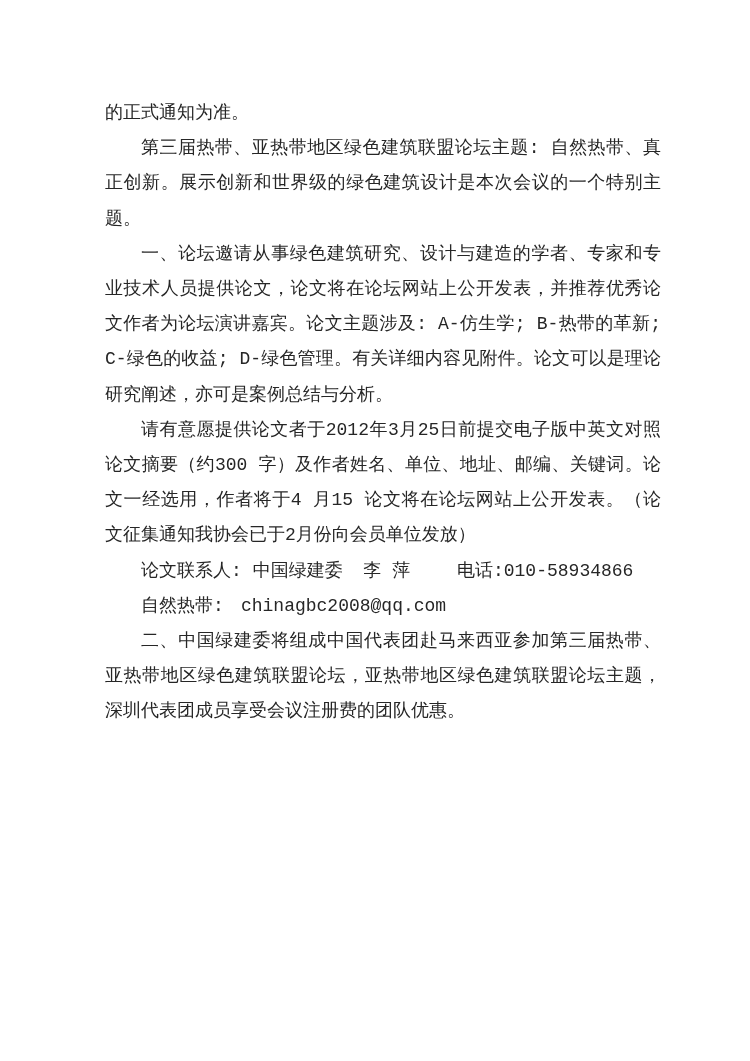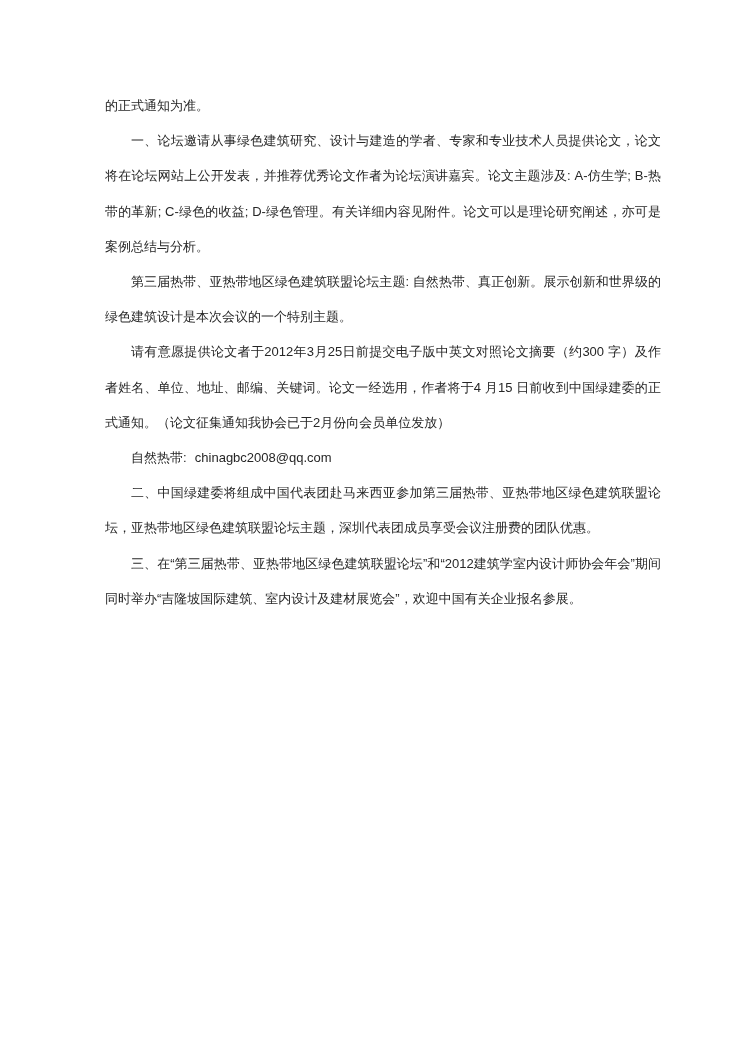--- a/index.html
+++ b/index.html
@@ -9,25 +9,25 @@
   }
   body {
     width: 750px;
     height: 1061px;
     position: relative;
     overflow: hidden;
   }
   .page {
     position: absolute;
     left: 105px;
-    top: 88px;
+    top: 96px;
     width: 556px;
     color: #262626;
-    font-family: Liberation Sans, sans-serif;
-    font-size: 13px;
+    font-family: Liberation Mono, monospace;
+    font-size: 18px;
     line-height: 35.2px;
     text-align: justify;
   }
   .page p {
     margin: 0;
     padding: 0;
   }
   p.indent {
     text-indent: 2em;
   }
@@ -42,30 +42,35 @@
     margin-top: 47px;
   }
 </style>
 </head>
 <body>
 
 <div class="page">
 
   <p>的正式通知为准。</p>
 
+  <p class="indent">第三届热带、亚热带地区绿色建筑联盟论坛主题: 自然热带、真正创新。展示创新和世界级的绿色建筑设计是本次会议的一个特别主题。</p>
+
   <p class="indent">一、论坛邀请从事绿色建筑研究、设计与建造的学者、专家和专业技术人员提供论文，论文将在论坛网站上公开发表，并推荐优秀论文作者为论坛演讲嘉宾。论文主题涉及: A-仿生学; B-热带的革新; C-绿色的收益; D-绿色管理。有关详细内容见附件。论文可以是理论研究阐述，亦可是案例总结与分析。</p>
 
-  <p class="indent">第三届热带、亚热带地区绿色建筑联盟论坛主题: 自然热带、真正创新。展示创新和世界级的绿色建筑设计是本次会议的一个特别主题。</p>
+  <p class="indent">请有意愿提供论文者于2012年3月25日前提交电子版中英文对照论文摘要（约300 字）及作者姓名、单位、地址、邮编、关键词。论文一经选用，作者将于4 月15 论文将在论坛网站上公开发表。（论文征集通知我协会已于2月份向会员单位发放）</p>
 
-  <p class="indent">请有意愿提供论文者于2012年3月25日前提交电子版中英文对照论文摘要（约300 字）及作者姓名、单位、地址、邮编、关键词。论文一经选用，作者将于4 月15 日前收到中国绿建委的正式通知。（论文征集通知我协会已于2月份向会员单位发放）</p>
-
+  <p class="indent">
+    <span>论文联系人:</span>
+    <span>中国绿建委</span>
+    <span class="person">李 萍</span>
+    <span class="phone-label">电话:</span><span>010-58934866</span>
+  </p>
 
   <p class="indent">
     <span>自然热带:</span>
     <span class="email-address">chinagbc2008@qq.com</span>
   </p>
 
   <p class="indent">二、中国绿建委将组成中国代表团赴马来西亚参加第三届热带、亚热带地区绿色建筑联盟论坛，亚热带地区绿色建筑联盟论坛主题，深圳代表团成员享受会议注册费的团队优惠。</p>
 
-  <p class="indent">三、在“第三届热带、亚热带地区绿色建筑联盟论坛”和“2012建筑学室内设计师协会年会”期间同时举办“吉隆坡国际建筑、室内设计及建材展览会”，欢迎中国有关企业报名参展。</p>
 
 
 </div>
 
 </body></html>

